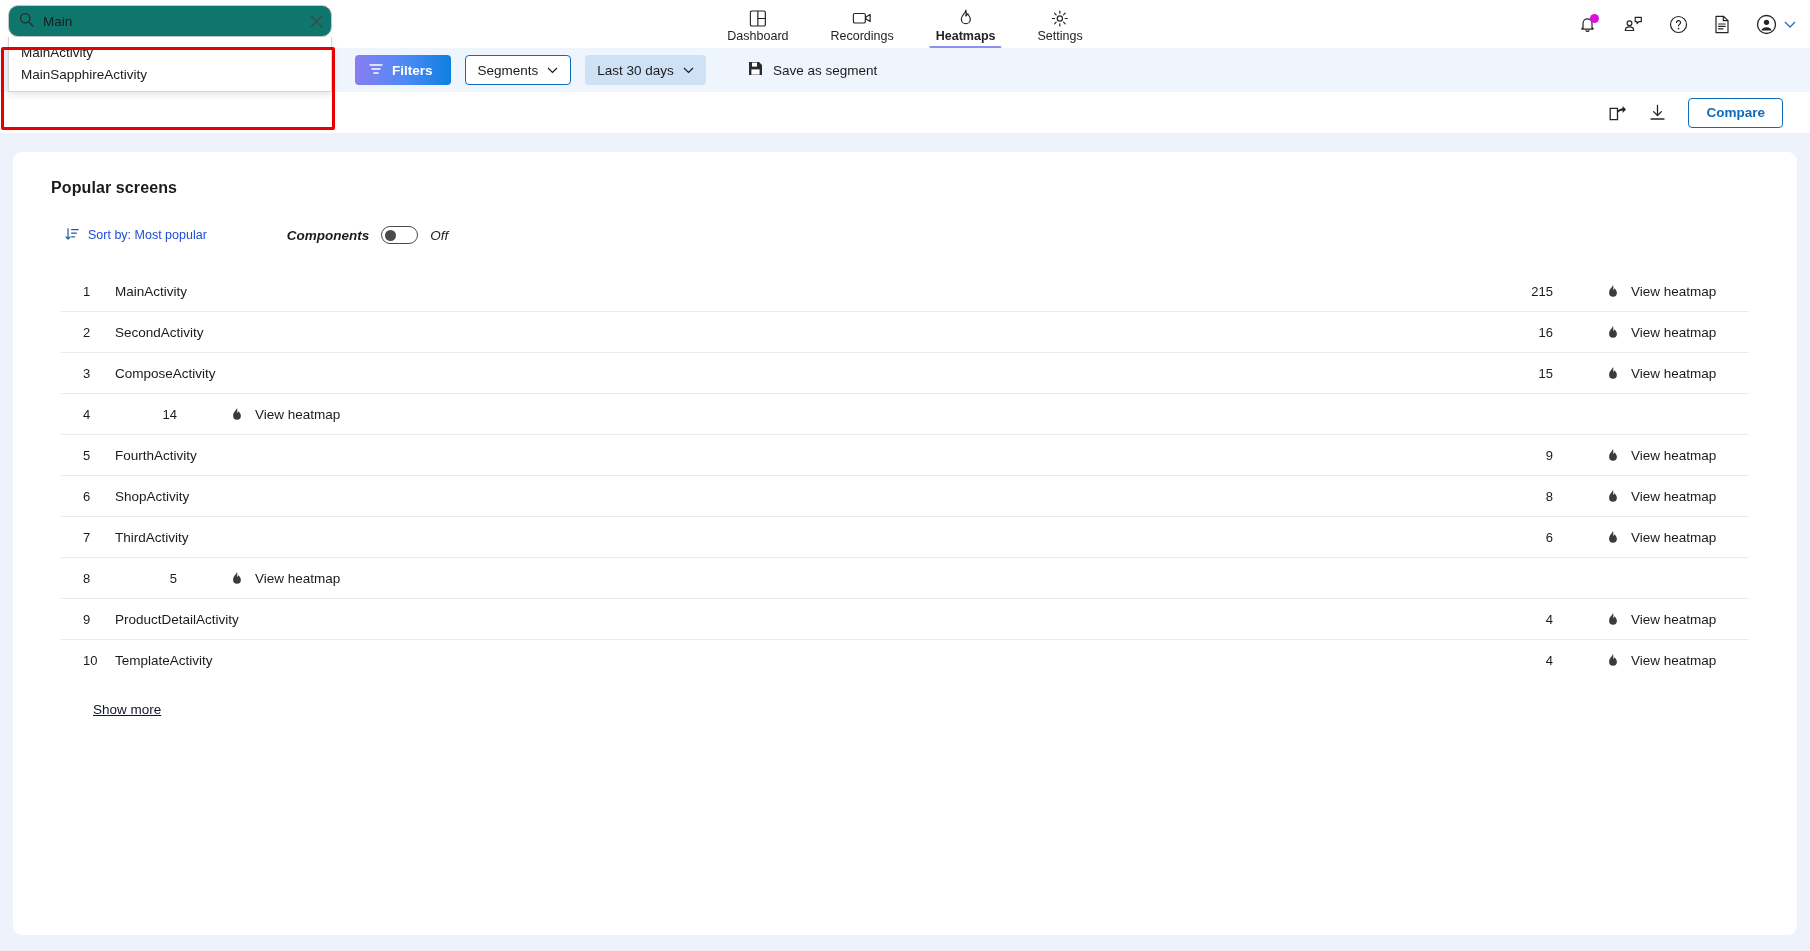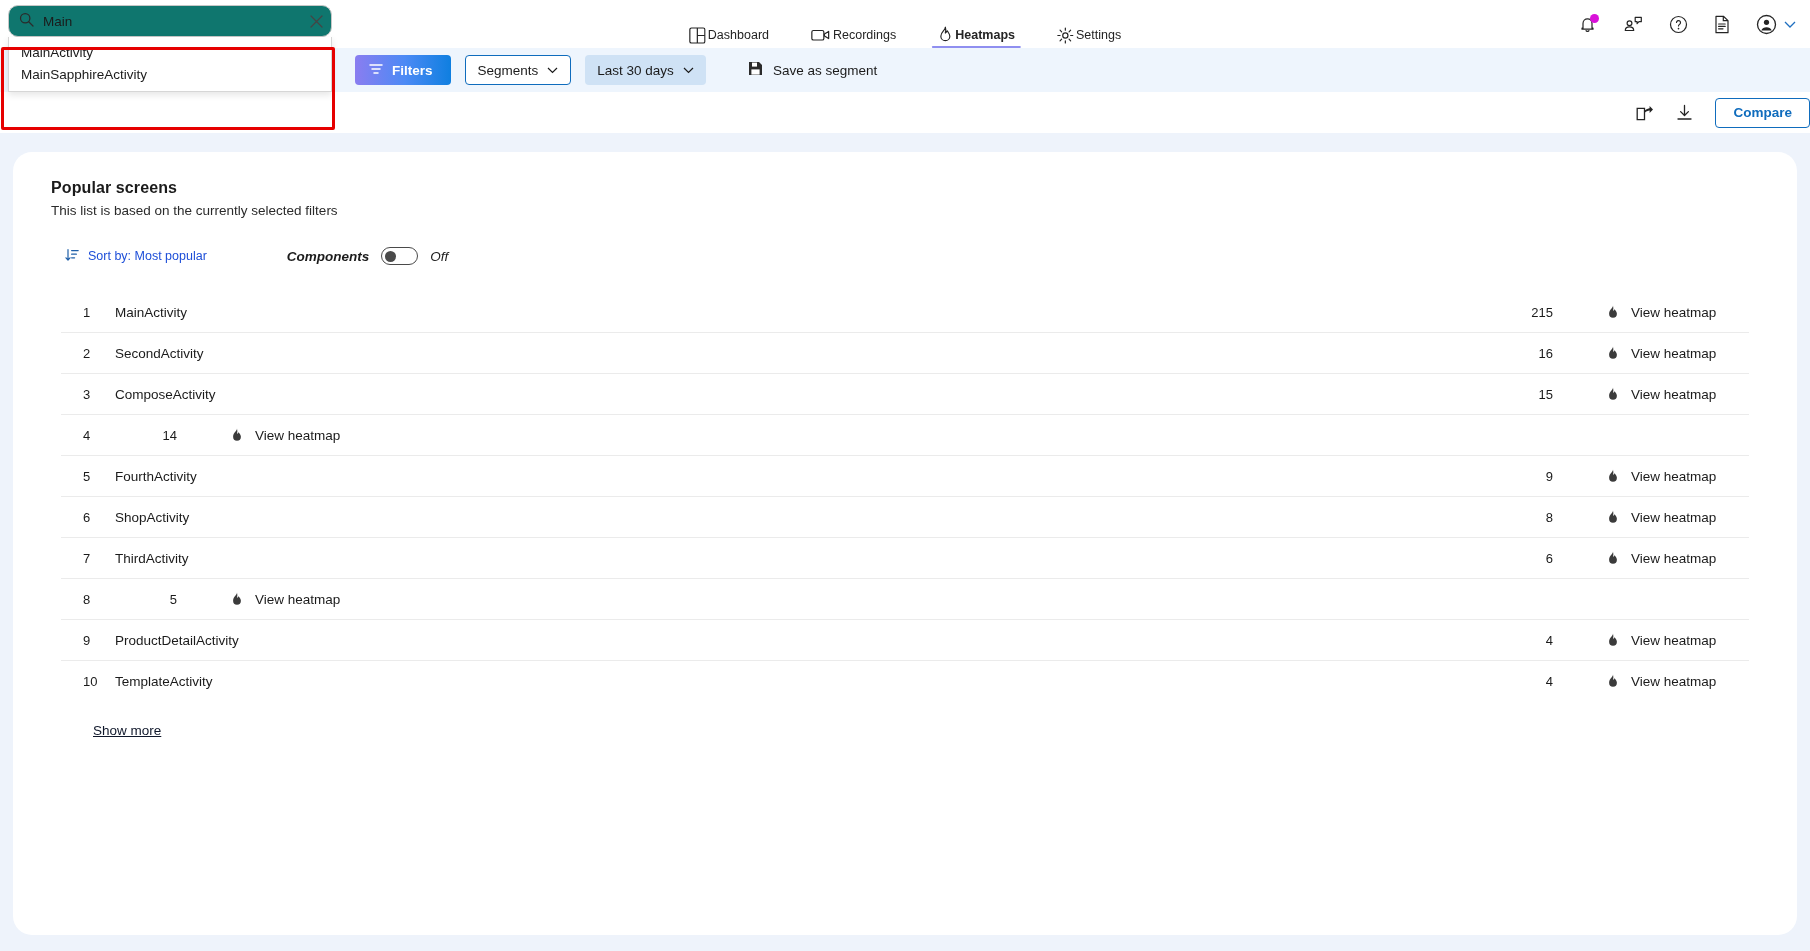--- a/index.html
+++ b/index.html
@@ -32,21 +32,21 @@
   .project-select {
     display: flex; align-items: center; gap: 8px;
     margin-left: 40px; font-size: 13.5px; color: #242424; cursor: pointer;
   }
 
   .nav-center {
     position: absolute; left: 50%; transform: translateX(-50%);
     display: flex; align-items: flex-end; gap: 42px; height: 48px;
   }
   .nav-item {
-    display: flex; flex-direction: row; align-items: center; gap: 2px;
+    display: flex; flex-direction: column; align-items: center; gap: 2px;
     cursor: pointer; padding-bottom: 4px; position: relative;
   }
   .nav-item .nav-label { font-size: 12.5px; color: #242424; line-height: 15px; }
   .nav-item.active .nav-label { font-weight: 600; }
   .nav-item.active::after {
     content: ""; position: absolute; bottom: 0; left: -6px; right: -6px;
     height: 2px; background: #8f8ff0; border-radius: 2px;
   }
   .nav-ico { height: 18px; display: flex; align-items: center; justify-content: center; }
 
@@ -116,34 +116,34 @@
   .save-seg {
     display: flex; align-items: center; gap: 10px; margin-left: 28px;
     font-size: 13.5px; color: #1b1b1b; cursor: pointer;
   }
 
   
   .secondbar {
     position: absolute; left: 0; top: 92px; width: 1810px; height: 41px;
     background: #ffffff; display: flex; align-items: center; justify-content: flex-end;
   }
-  .sb-actions { display: flex; align-items: center; gap: 22px; }
+  .sb-actions { display: flex; align-items: center; gap: 22px; padding-right: 27px; }
   .sb-ic { cursor: pointer; display: flex; align-items: center; }
   .btn-compare {
     height: 30px; padding: 0 17px; border-radius: 4px;
     background: #fff; border: 1px solid #0f6cbd; color: #0f6cbd;
     font-size: 13.5px; font-weight: 600; cursor: pointer; display: flex; align-items: center;
     font-family: "Liberation Sans", sans-serif;
   }
 
   
   .card {
     position: absolute; left: 13px; top: 152px;
     width: 1784px; height: 783px;
-    background: #fff; border-radius: 19px;
+    background: #fff; border-radius: 9px;
   }
   .card-head { padding: 27px 0 0 38px; }
   .card-title { font-size: 16px; font-weight: 700; color: #1b1b1b; letter-spacing: .1px; }
   .card-sub { font-size: 13.5px; color: #2b2b2b; margin-top: 6px; }
 
   .toolrow {
     display: flex; align-items: center; margin: 29px 0 0 52px; gap: 0;
   }
   .sortby { display: flex; align-items: center; gap: 9px; font-size: 12.5px; color: #1d4ed8; cursor: pointer; }
   .comp-group { display: flex; align-items: center; gap: 12px; margin-left: 80px; font-style: italic; }
@@ -370,21 +370,20 @@
       </span>
       <button class="btn-compare">
         <span>Compare</span>
       </button>
     </div>
   </div>
 
   <div class="card">
     <div class="card-head">
       <div class="card-title">Popular screens</div>
-      <div class="card-sub">This list is based on the currently selected filters</div>
     </div>
 
     <div class="toolrow">
       <div class="sortby">
         <span>
           <svg width="14" height="14" viewBox="0 0 14 14">
               <path d="M3 1.5v10.4M1 9.8l2 2.2 2-2.2" fill="none" stroke="#1f5fa8" stroke-width="1.2" stroke-linecap="round" stroke-linejoin="round"></path>
               <path d="M6.6 2.6h6.6M6.6 6.2h4.8M6.6 9.8h3" stroke="#1f5fa8" stroke-width="1.2" stroke-linecap="round"></path>
             </svg>
         </span>

